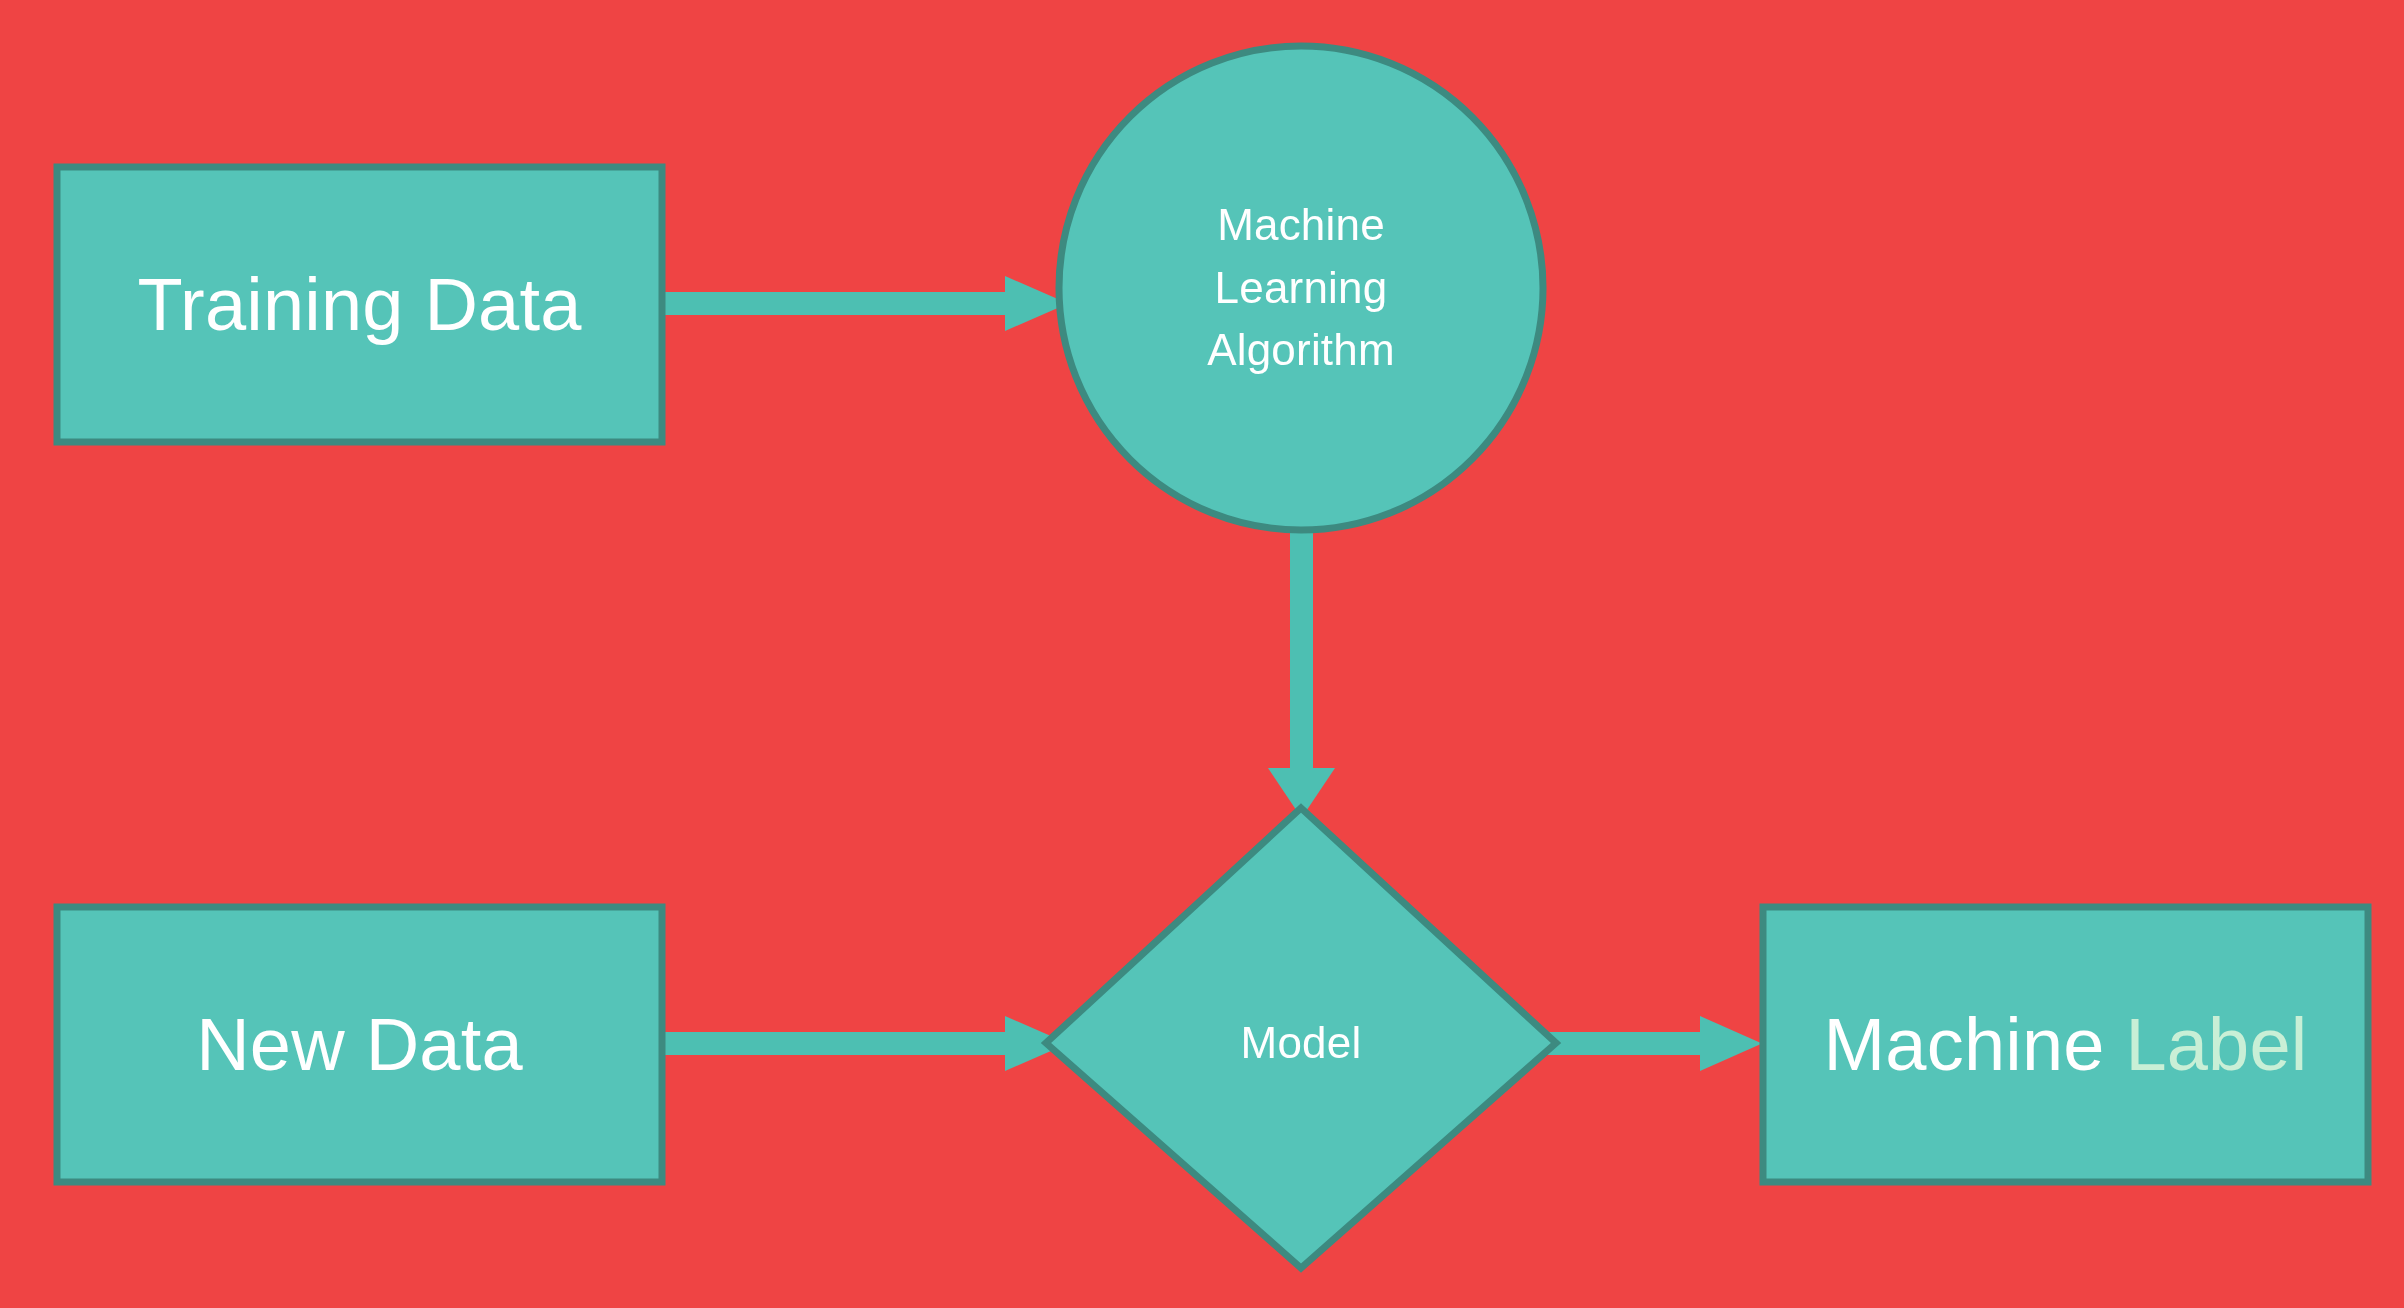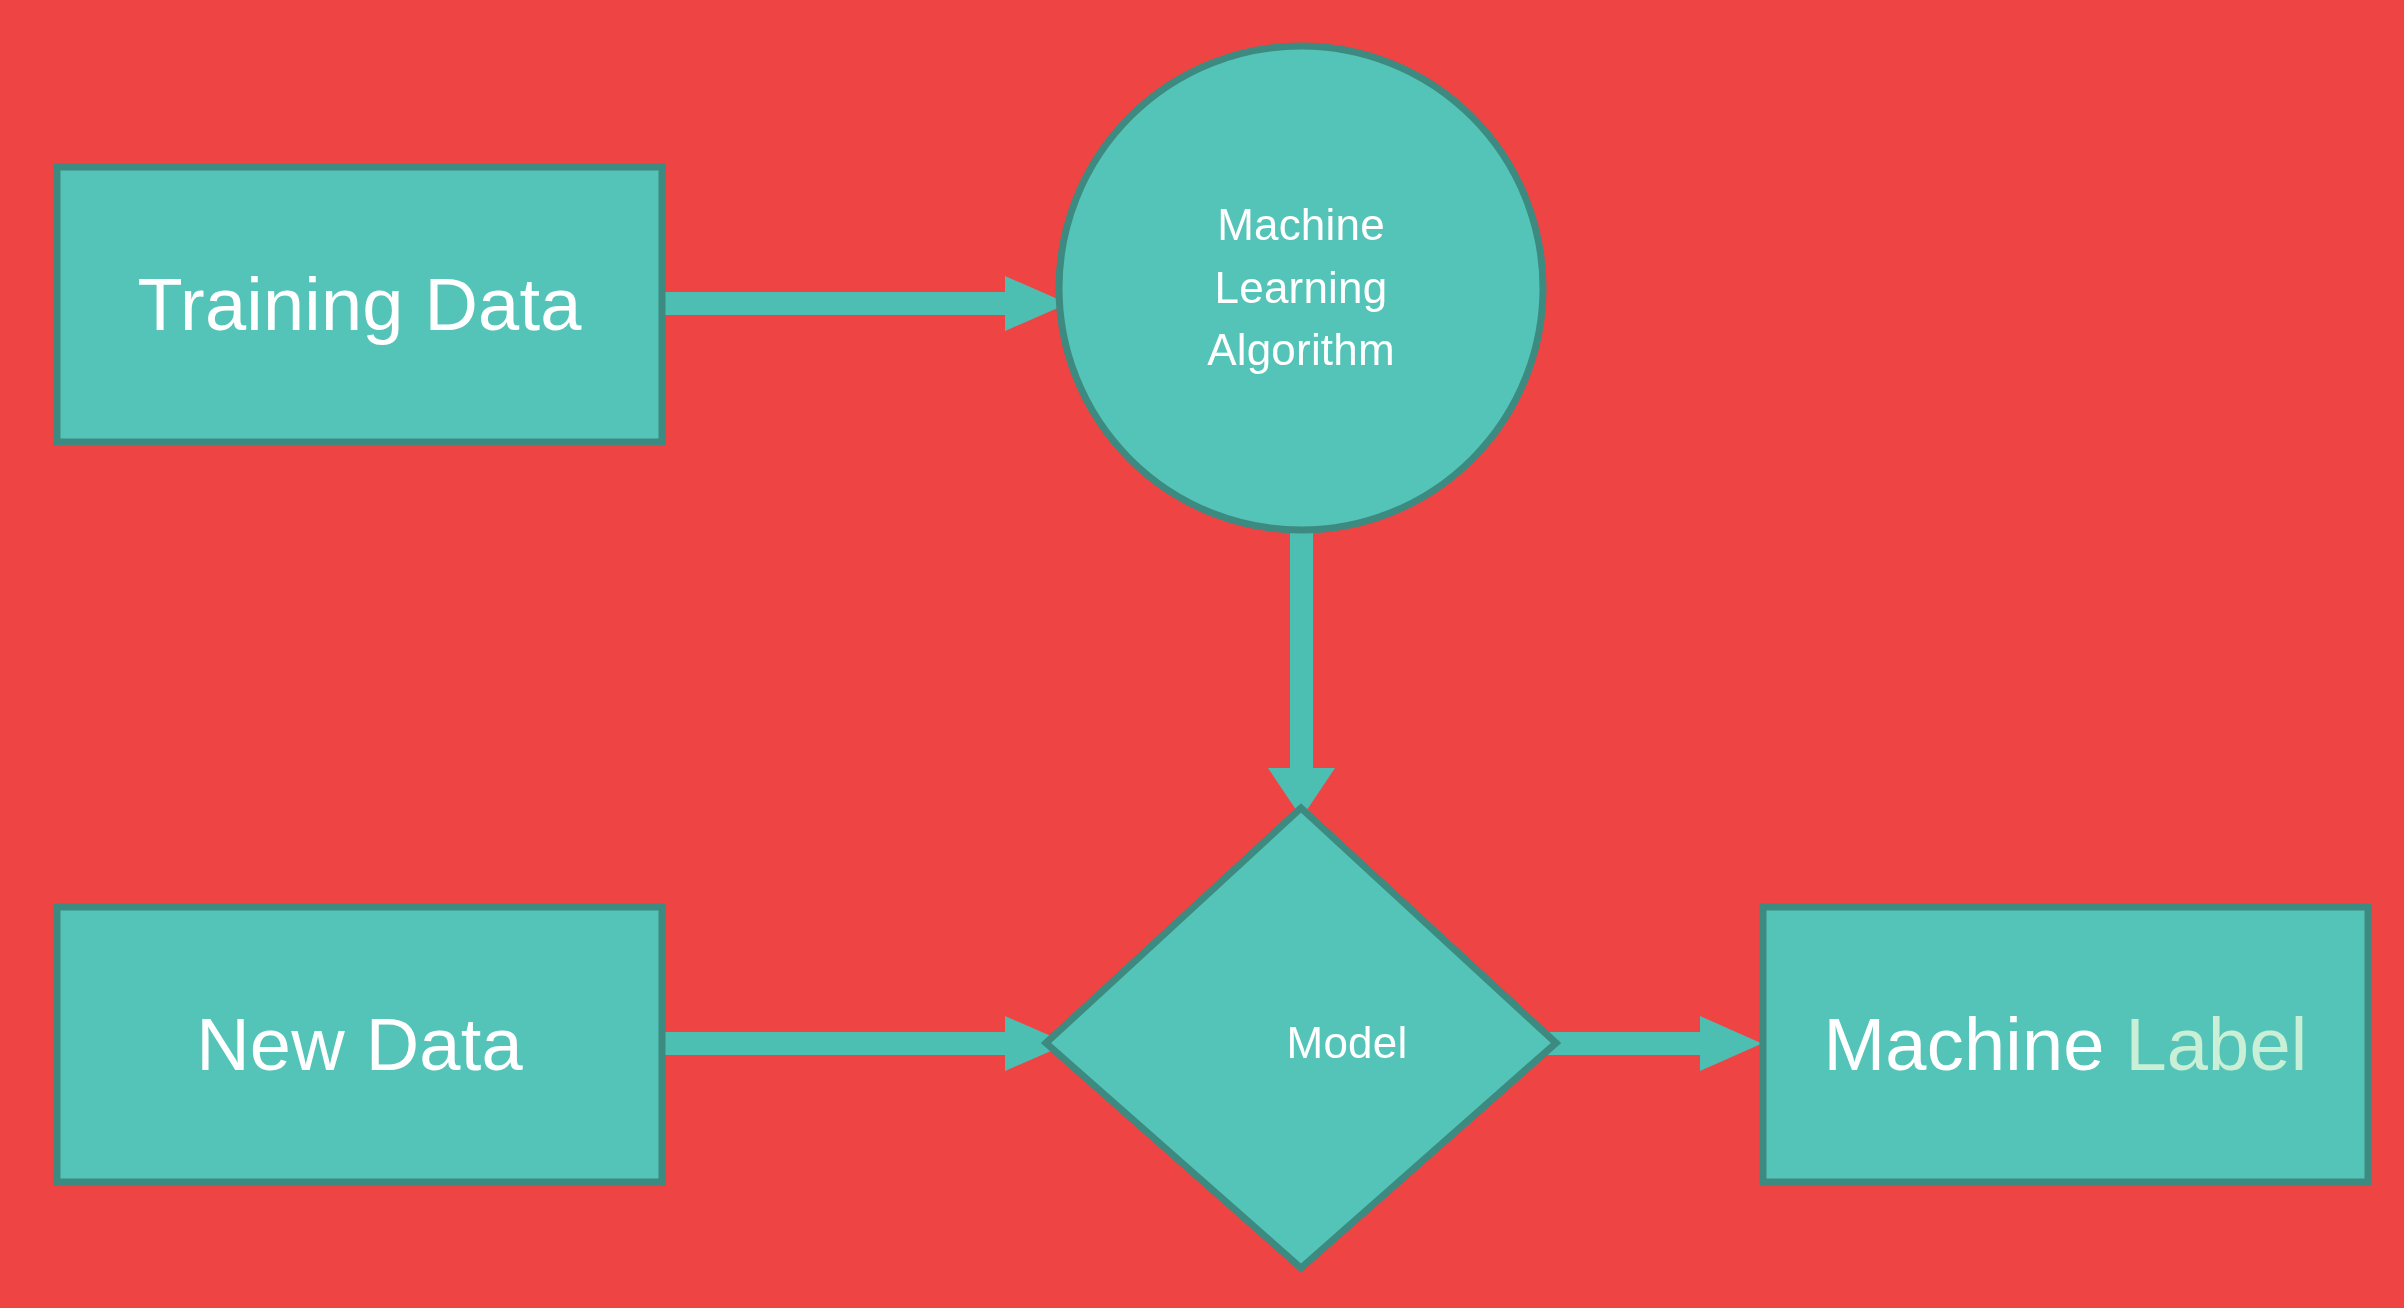--- a/index.html
+++ b/index.html
@@ -104,21 +104,21 @@
   <div class="node-label lbl-big" style="left:57px; top:907px; width:605px; height:275px;">
     <span class="line white">New Data</span>
   </div>
 
   <div class="node-label lbl-small" style="left:1059px; top:46px; width:484px; height:484px; line-height:1.42;">
     <span class="line white">Machine</span>
     <span class="line white">Learning</span>
     <span class="line white">Algorithm</span>
   </div>
 
-  <div class="node-label lbl-small" style="left:1092px; top:918px; width:510px; height:250px;justify-content:center;">
+  <div class="node-label lbl-small" style="left:1046px; top:918px; width:510px; height:250px;justify-content:center;">
     <span class="line white">Model</span>
   </div>
 
   <div class="node-label lbl-big" style="left:1763px; top:907px; width:605px; height:275px;">
     <span class="line"><span class="white">Machine</span><span class="white">&nbsp;</span><span class="accent">Label</span></span>
   </div>
 
 </div>
 
 </body></html>

